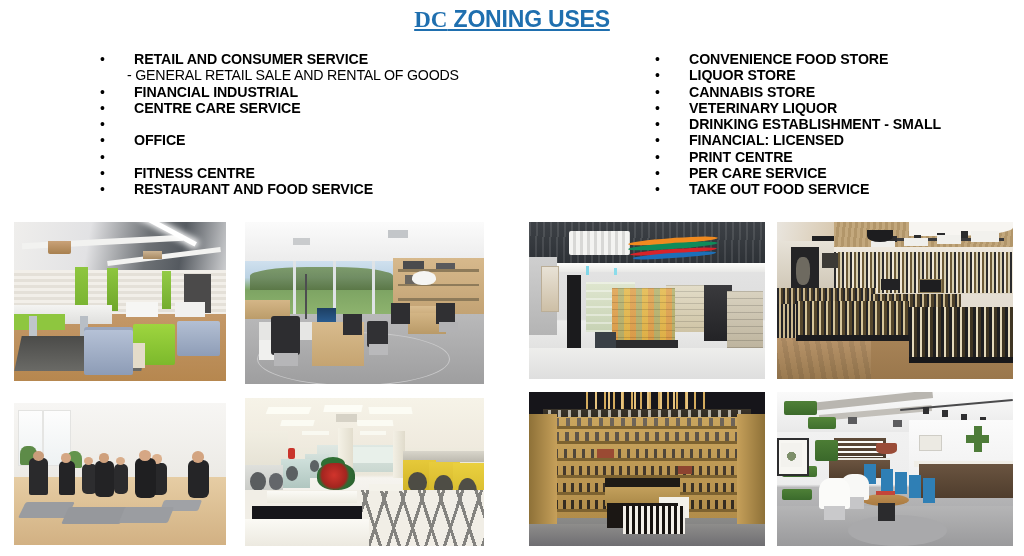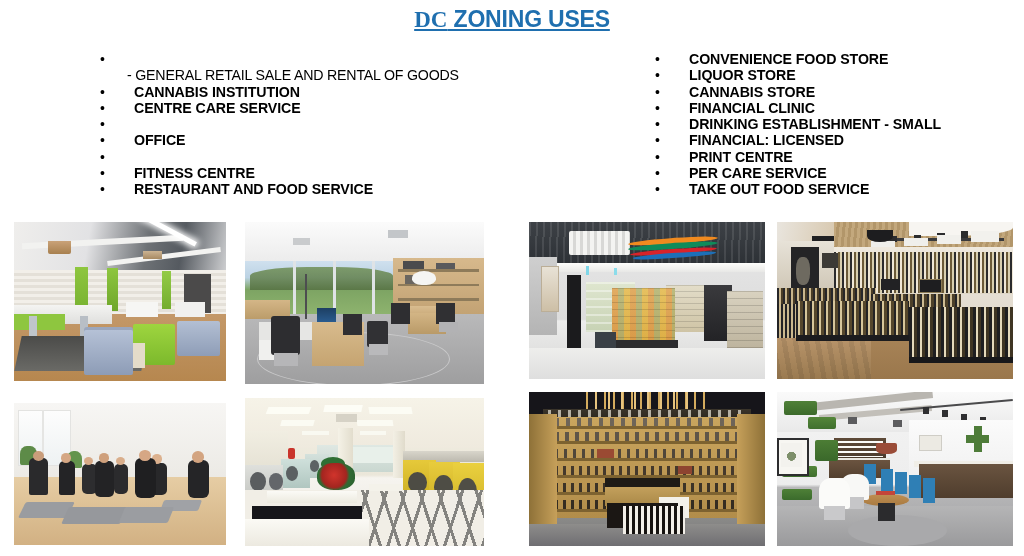--- a/index.html
+++ b/index.html
@@ -395,26 +395,27 @@
 <body>
 
 <div id="slide-title">
   <span class="t-dc">DC</span><span class="t-main"> ZONING USES</span>
 </div>
 
 <div class="use-list" id="left-use-list">
 
   <div class="use-row">
     <span class="use-bullet">•</span>
+    <span class="use-label">RETAIL AND CONSUMER SERVICE</span>
   </div>
   <div class="use-sub">- GENERAL RETAIL SALE AND RENTAL OF GOODS</div>
 
   <div class="use-row">
     <span class="use-bullet">•</span>
-    <span class="use-label">CANNABIS INSTITUTION</span>
+    <span class="use-label">FINANCIAL INDUSTRIAL</span>
   </div>
 
   <div class="use-row">
     <span class="use-bullet">•</span>
     <span class="use-label">CENTRE CARE SERVICE</span>
   </div>
 
   <div class="use-row">
     <span class="use-bullet">•</span>
   </div>
@@ -448,21 +449,21 @@
   <div class="use-row">
     <span class="use-bullet">•</span>
     <span class="use-label">LIQUOR STORE</span>
   </div>
   <div class="use-row">
     <span class="use-bullet">•</span>
     <span class="use-label">CANNABIS STORE</span>
   </div>
   <div class="use-row">
     <span class="use-bullet">•</span>
-    <span class="use-label">FINANCIAL CLINIC</span>
+    <span class="use-label">VETERINARY LIQUOR</span>
   </div>
   <div class="use-row">
     <span class="use-bullet">•</span>
     <span class="use-label">DRINKING ESTABLISHMENT - SMALL</span>
   </div>
   <div class="use-row">
     <span class="use-bullet">•</span>
     <span class="use-label">FINANCIAL: LICENSED</span>
   </div>
   <div class="use-row">

